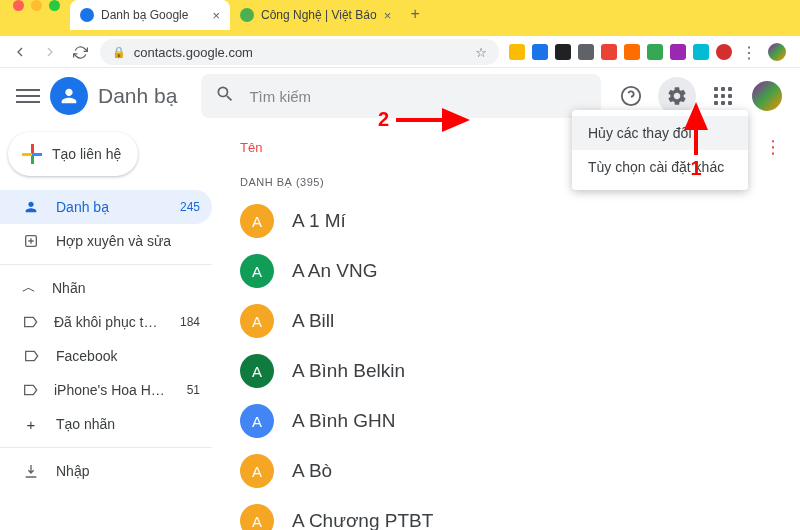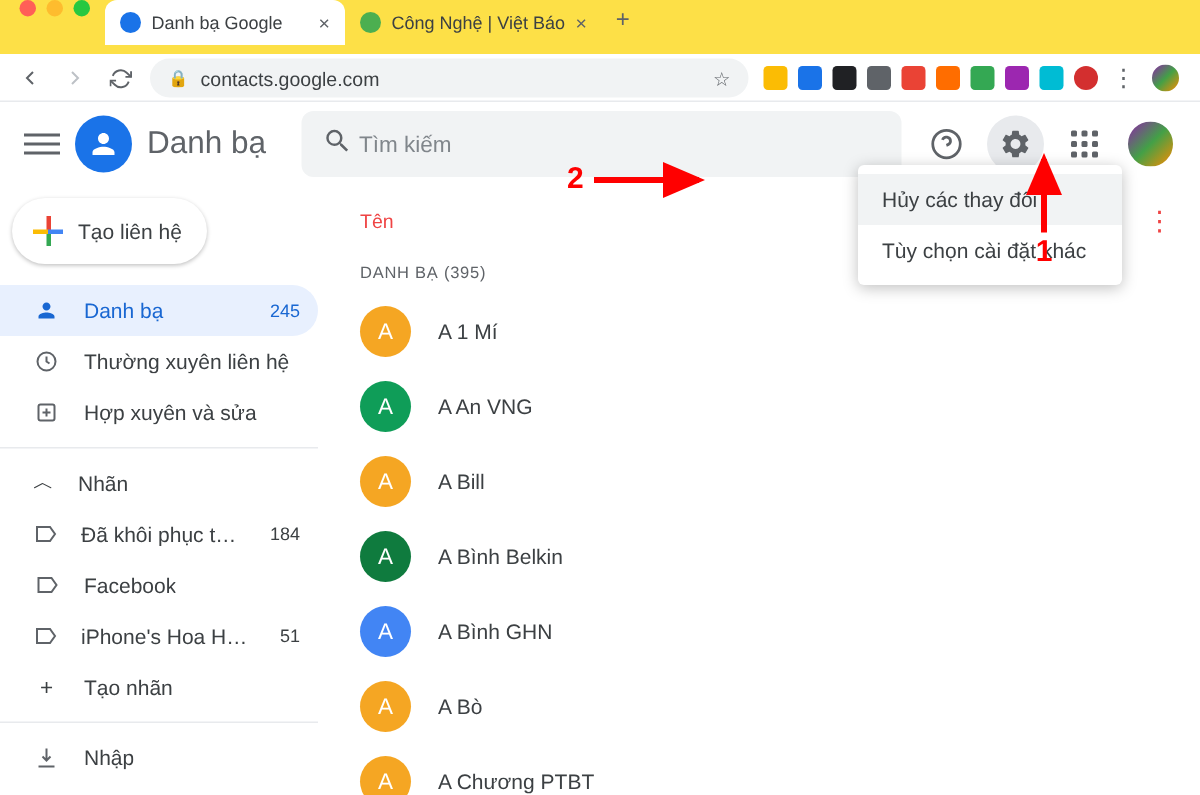--- a/index.html
+++ b/index.html
@@ -25,21 +25,21 @@
     .exts { display:flex; align-items:center; gap:7px; padding-right:2px; }
     .ext { width:16px; height:16px; border-radius:3px; }
 
     
     .appheader { height:56px; display:flex; align-items:center; padding:0 16px; gap:10px; }
     .burger { width:24px; height:24px; display:flex; flex-direction:column; justify-content:center; gap:4px;}
     .burger span { height:2px; background:#5f6368; }
     .logo { width:38px; height:38px; border-radius:50%; background:#1a73e8; display:flex; align-items:center; justify-content:center; }
     .logo svg { fill:#fff; }
     .apptitle { font-size:21px; color:#5f6368; }
-    .searchbar { margin-left:14px; flex:1; max-width:400px; height:44px; background:#f1f3f4; border-radius:8px; display:flex; align-items:center; padding:0 14px; gap:4px; }
+    .searchbar { margin-left:14px; flex:1; max-width:400px; height:44px; background:#f1f3f4; border-radius:8px; display:flex; align-items:center; padding:0 14px; gap:14px; }
     .searchbar .sicon { color:#5f6368; }
     .searchbar .sph { color:#80868b; font-size:15px; }
     .headright { margin-left:auto; display:flex; align-items:center; gap:8px; }
     .iconbtn { width:38px; height:38px; border-radius:50%; display:flex; align-items:center; justify-content:center; color:#5f6368; cursor:pointer; }
     .iconbtn.active { background:#e8eaed; }
     .apps-grid { display:grid; grid-template-columns:repeat(3,4px); grid-template-rows:repeat(3,4px); gap:3px;}
     .apps-grid span { background:#5f6368; border-radius:1px; }
     .avatar { width:34px; height:34px; border-radius:50%; background:linear-gradient(135deg,#8e24aa,#43a047,#fb8c00); border:2px solid #fff; }
 
     
@@ -58,21 +58,21 @@
     .sbitem .ico { width:18px; display:flex; justify-content:center; color:inherit; font-size:15px;}
     .sbsep { height:1px; background:#e8eaed; margin:6px 0; }
     .sbhead { height:34px; display:flex; align-items:center; padding:0 12px 0 22px; gap:16px; font-size:14px; color:#3c4043;}
 
     .content { flex:1; padding:0 10px 0 10px; position:relative; overflow:hidden;}
     .colhead { padding:12px 8px 10px 18px; font-size:13px; color:#ef4444; display:flex; align-items:center;}
     .colhead .more { margin-left:auto; font-size:18px; cursor:pointer;}
     .sechead { padding:8px 0 8px 18px; font-size:11px; letter-spacing:.5px; color:#5f6368; }
     .row { height:50px; display:flex; align-items:center; padding-left:18px; gap:18px; cursor:pointer;}
     .cavatar { width:34px; height:34px; border-radius:50%; display:flex; align-items:center; justify-content:center; color:#fff; font-size:15px; font-weight:500;}
-    .cname { font-size:14px; color:#3c4043; }
+    .cname { font-size:19px; color:#3c4043; }
 
     
     .menu { position:absolute; top:110px; right:52px; width:176px; background:#fff; border-radius:4px; box-shadow:0 2px 10px rgba(0,0,0,.25); padding:6px 0; z-index:10;}
     .menuitem { height:34px; display:flex; align-items:center; padding:0 16px; font-size:14px; color:#3c4043; cursor:pointer; }
     .menuitem.h { background:#f1f3f4; }
 
     
     .ann { position:absolute; z-index:20; pointer-events:none; }
     .ann-num { color:#ff0000; font-weight:700; font-size:20px; }
     .arrow2 { left:378px; top:105px; width:100px; height:30px; }
@@ -200,29 +200,20 @@
           <svg width="16" height="16" viewBox="0 0 24 24" fill="#1967d2">
             <path d="M12 12c2.21 0 4-1.79 4-4s-1.79-4-4-4-4 1.79-4 4 1.79 4 4 4zm0 2c-2.67 0-8 1.34-8 4v2h16v-2c0-2.66-5.33-4-8-4z"></path>
           </svg>
         </span>
       <span class="lbl">Danh bạ</span>
       <span class="cnt">245</span>
     </div>
     <div class="sbitem">
       <span class="ico">
           <svg width="16" height="16" viewBox="0 0 24 24" fill="none" stroke="#5f6368" stroke-width="2">
-            <circle cx="12" cy="12" r="9"></circle>
-            <path d="M12 7v5l3 2"></path>
-          </svg>
-        </span>
-      <span class="lbl">Thường xuyên liên hệ</span>
-    </div>
-    <div class="sbitem">
-      <span class="ico">
-          <svg width="16" height="16" viewBox="0 0 24 24" fill="none" stroke="#5f6368" stroke-width="2">
             <rect x="4" y="4" width="16" height="16" rx="2"></rect>
             <path d="M12 8v8M8 12h8"></path>
           </svg>
         </span>
       <span class="lbl">Hợp xuyên và sửa</span>
     </div>
     <div class="sbsep"></div>
     <div class="sbhead">
       <span class="ico">︿</span>
       <span>Nhãn</span>

